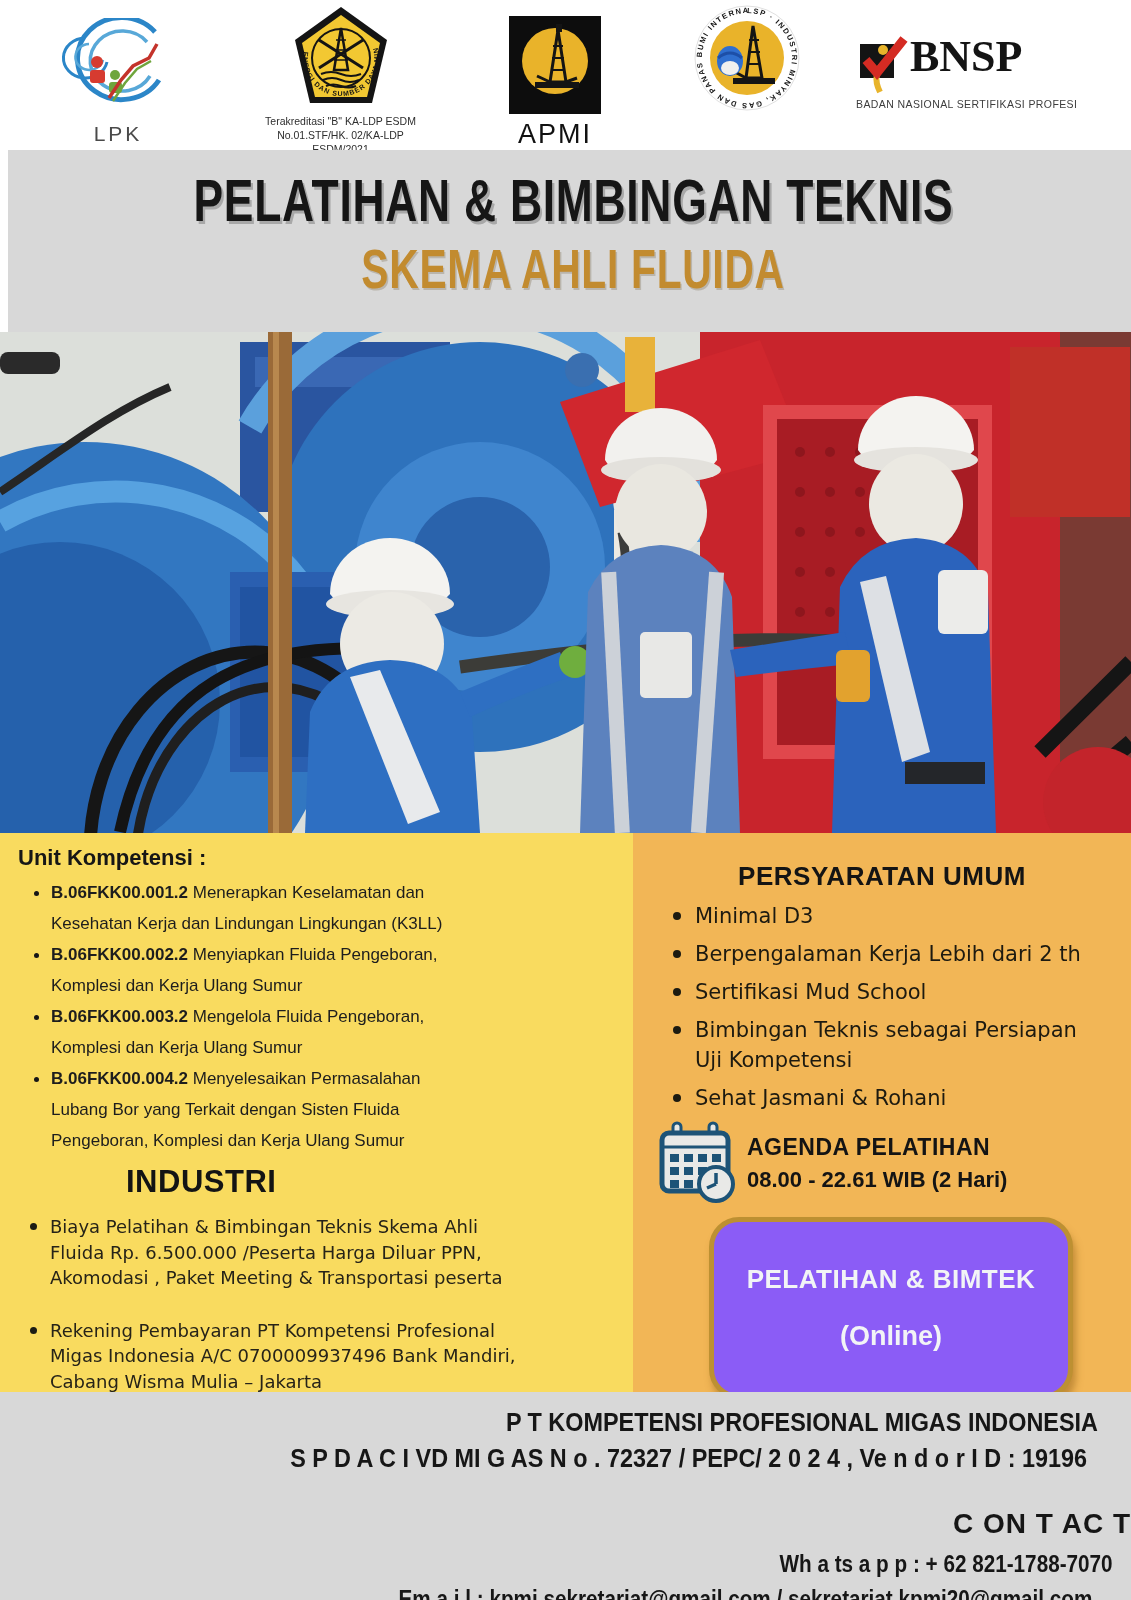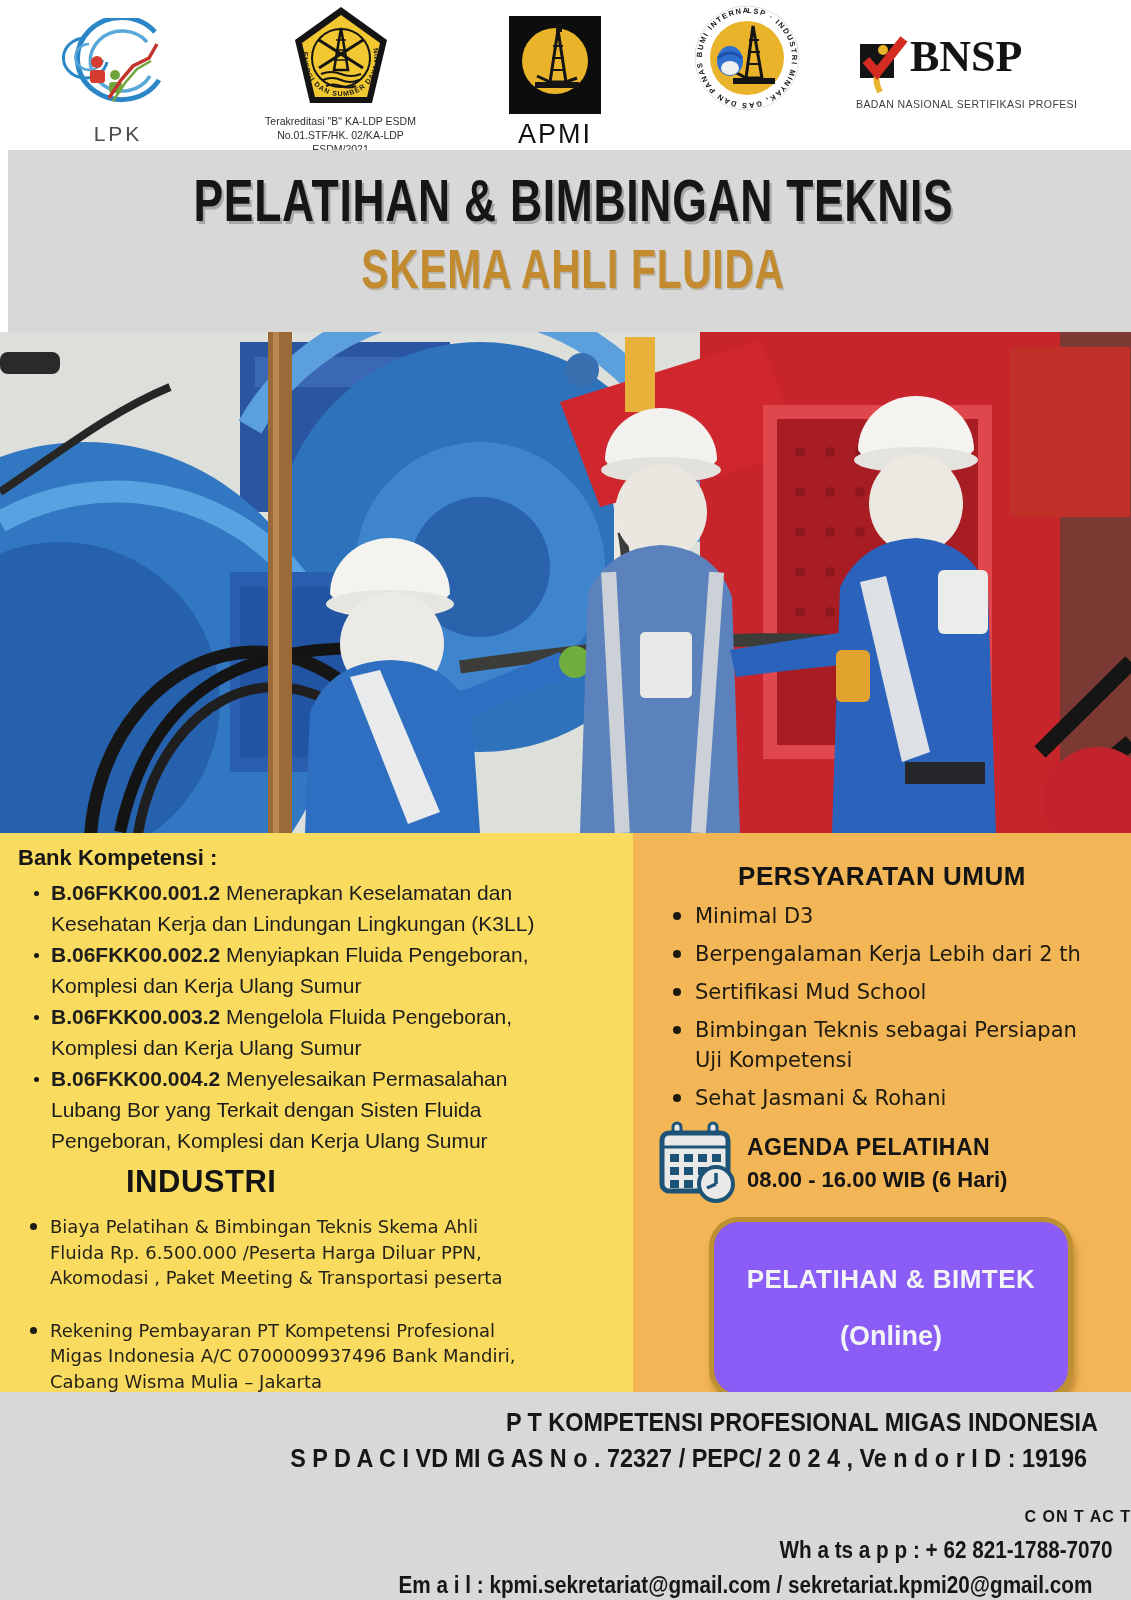--- a/index.html
+++ b/index.html
@@ -32,21 +32,21 @@
                  text-shadow:2px 2px 0 rgba(150,140,120,0.45); }
   
   .photo-band { position:absolute; top:332px; left:0; width:1131px; height:501px; background:#d9dcd8; }
   .photo-band svg { display:block; }
   
   .panels { position:absolute; top:833px; left:0; width:1131px; height:559px; display:flex; }
   .left-panel  { width:633px; height:559px; background:#f9db5f; padding:12px 0 0 18px; }
   .right-panel { width:498px; height:559px; background:#f2b656; padding:28px 26px 0 26px; }
   .unit-heading { font-size:22px; font-weight:700; color:#161616; }
   .unit-list { list-style:none; margin-top:6px; width:600px; }
-  .unit-list li { position:relative; padding-left:33px; font-size:21px; line-height:31px; color:#1d1d1d; white-space:pre-line; }
+  .unit-list li { position:relative; padding-left:33px; font-size:17px; line-height:31px; color:#1d1d1d; white-space:pre-line; }
   .unit-list li::before { content:""; position:absolute; left:16px; top:14px; width:5px; height:5px; border-radius:50%; background:#161616; }
   .unit-code { font-weight:700; }
   .investasi-heading { margin-top:8px; margin-left:108px; font-size:31px; font-weight:800; color:#141414; letter-spacing:0.5px; }
   .investasi-list { list-style:none; margin-top:14px; width:580px; }
   .investasi-list li { position:relative; padding-left:32px; font-family:"DejaVu Sans", sans-serif;
                        font-size:18px; line-height:25.5px; color:#262318; white-space:pre-line; margin-bottom:27px; }
   .investasi-list li::before { content:""; position:absolute; left:12px; top:9px; width:7px; height:7px; border-radius:50%; background:#1c1c14; }
   .persyaratan-heading { text-align:center; font-size:26px; font-weight:800; color:#141414; letter-spacing:0.5px; }
   .persyaratan-list { list-style:none; margin-top:9px; width:446px; }
   .persyaratan-list li { position:relative; padding-left:36px; font-family:"DejaVu Sans", sans-serif;
@@ -60,21 +60,21 @@
   .online-button { margin-top:12px; margin-left:50px; width:364px; height:182px; background:#8b5cf6;
                    border:5px solid #bd9032; border-radius:30px; display:flex; flex-direction:column;
                    justify-content:center; align-items:center; cursor:pointer;
                    box-shadow:3px 8px 7px rgba(150,100,25,0.5); }
   .online-button .line1 { color:#f2f4f6; font-size:26px; font-weight:800; letter-spacing:0.5px; }
   .online-button .line2 { color:#f2f4f6; font-size:27px; font-weight:700; margin-top:26px; }
   
   .footer { position:absolute; top:1392px; left:0; width:1131px; height:208px; background:#d8d8d8; text-align:right; }
   .footer-company { margin-top:15px; font-size:26px; font-weight:800; color:#161616; }
   .footer-reg { margin-top:5px; font-size:26px; font-weight:800; color:#161616; }
-  .footer-contact { margin-top:34px; font-size:16px; font-weight:800; color:#161616; letter-spacing:1px; }
+  .footer-contact { margin-top:34px; font-size:28px; font-weight:800; color:#161616; letter-spacing:1px; }
   .footer-wa { margin-top:11px; font-size:23px; font-weight:800; color:#161616; }
   .footer-email { margin-top:8px; font-size:23px; font-weight:800; color:#161616; }
   .narrow { display:inline-block; transform:scaleX(0.9); transform-origin:50% 50%; white-space:nowrap; }
 </style>
 </head>
 <body>
 
 <div class="poster">
 
   <div class="top-band">
@@ -273,21 +273,21 @@
         <path d="M845,300 Q780,310 730,318 L736,345 Q790,338 852,332 Z" fill="#2b63bc"></path>
         <rect x="836" y="318" width="34" height="52" rx="6" fill="#e2a22e"></rect>
         <path d="M905,430 L985,430 L985,452 L905,452 Z" fill="#24262a"></path>
       </g>
     </svg>
   </div>
 
   <div class="panels">
 
     <div class="left-panel">
-      <div class="unit-heading">Bank Kompetensi :</div>
+      <div class="unit-heading">Unit Kompetensi :</div>
       <ul class="unit-list">
         <li><span class="unit-code">B.06FKK00.001.2</span><span> Menerapkan Keselamatan dan
 Kesehatan Kerja dan Lindungan Lingkungan (K3LL)</span></li>
         <li><span class="unit-code">B.06FKK00.002.2</span><span> Menyiapkan Fluida Pengeboran,
 Komplesi dan Kerja Ulang Sumur</span></li>
         <li><span class="unit-code">B.06FKK00.003.2</span><span> Mengelola Fluida Pengeboran,
 Komplesi dan Kerja Ulang Sumur</span></li>
         <li><span class="unit-code">B.06FKK00.004.2</span><span> Menyelesaikan Permasalahan
 Lubang Bor yang Terkait dengan Sisten Fluida
 Pengeboran, Komplesi dan Kerja Ulang Sumur</span></li>
@@ -330,21 +330,21 @@
               <rect x="53" y="46" width="9" height="8"></rect>
             <rect x="11" y="59" width="9" height="8"></rect>
               <rect x="25" y="59" width="9" height="8"></rect>
               <rect x="39" y="59" width="9" height="8"></rect>
           </g>
           <circle cx="57" cy="63" r="17" fill="#e9e9e7" stroke="#1d5377" stroke-width="4"></circle>
           <path d="M57,63 L57,52 M57,63 L48,67" stroke="#1d5377" stroke-width="3.5" fill="none"></path>
         </svg>
         <div class="agenda-text">
           <div class="agenda-heading">AGENDA PELATIHAN</div>
-          <div class="agenda-time">08.00 - 16.00 WIB (6 Hari)</div>
+          <div class="agenda-time">08.00 - 22.61 WIB (2 Hari)</div>
         </div>
       </div>
 
       <div class="online-button">
         <div class="line1">PELATIHAN &amp; BIMTEK</div>
         <div class="line2">(Online)</div>
       </div>
     </div>
   </div>
 

